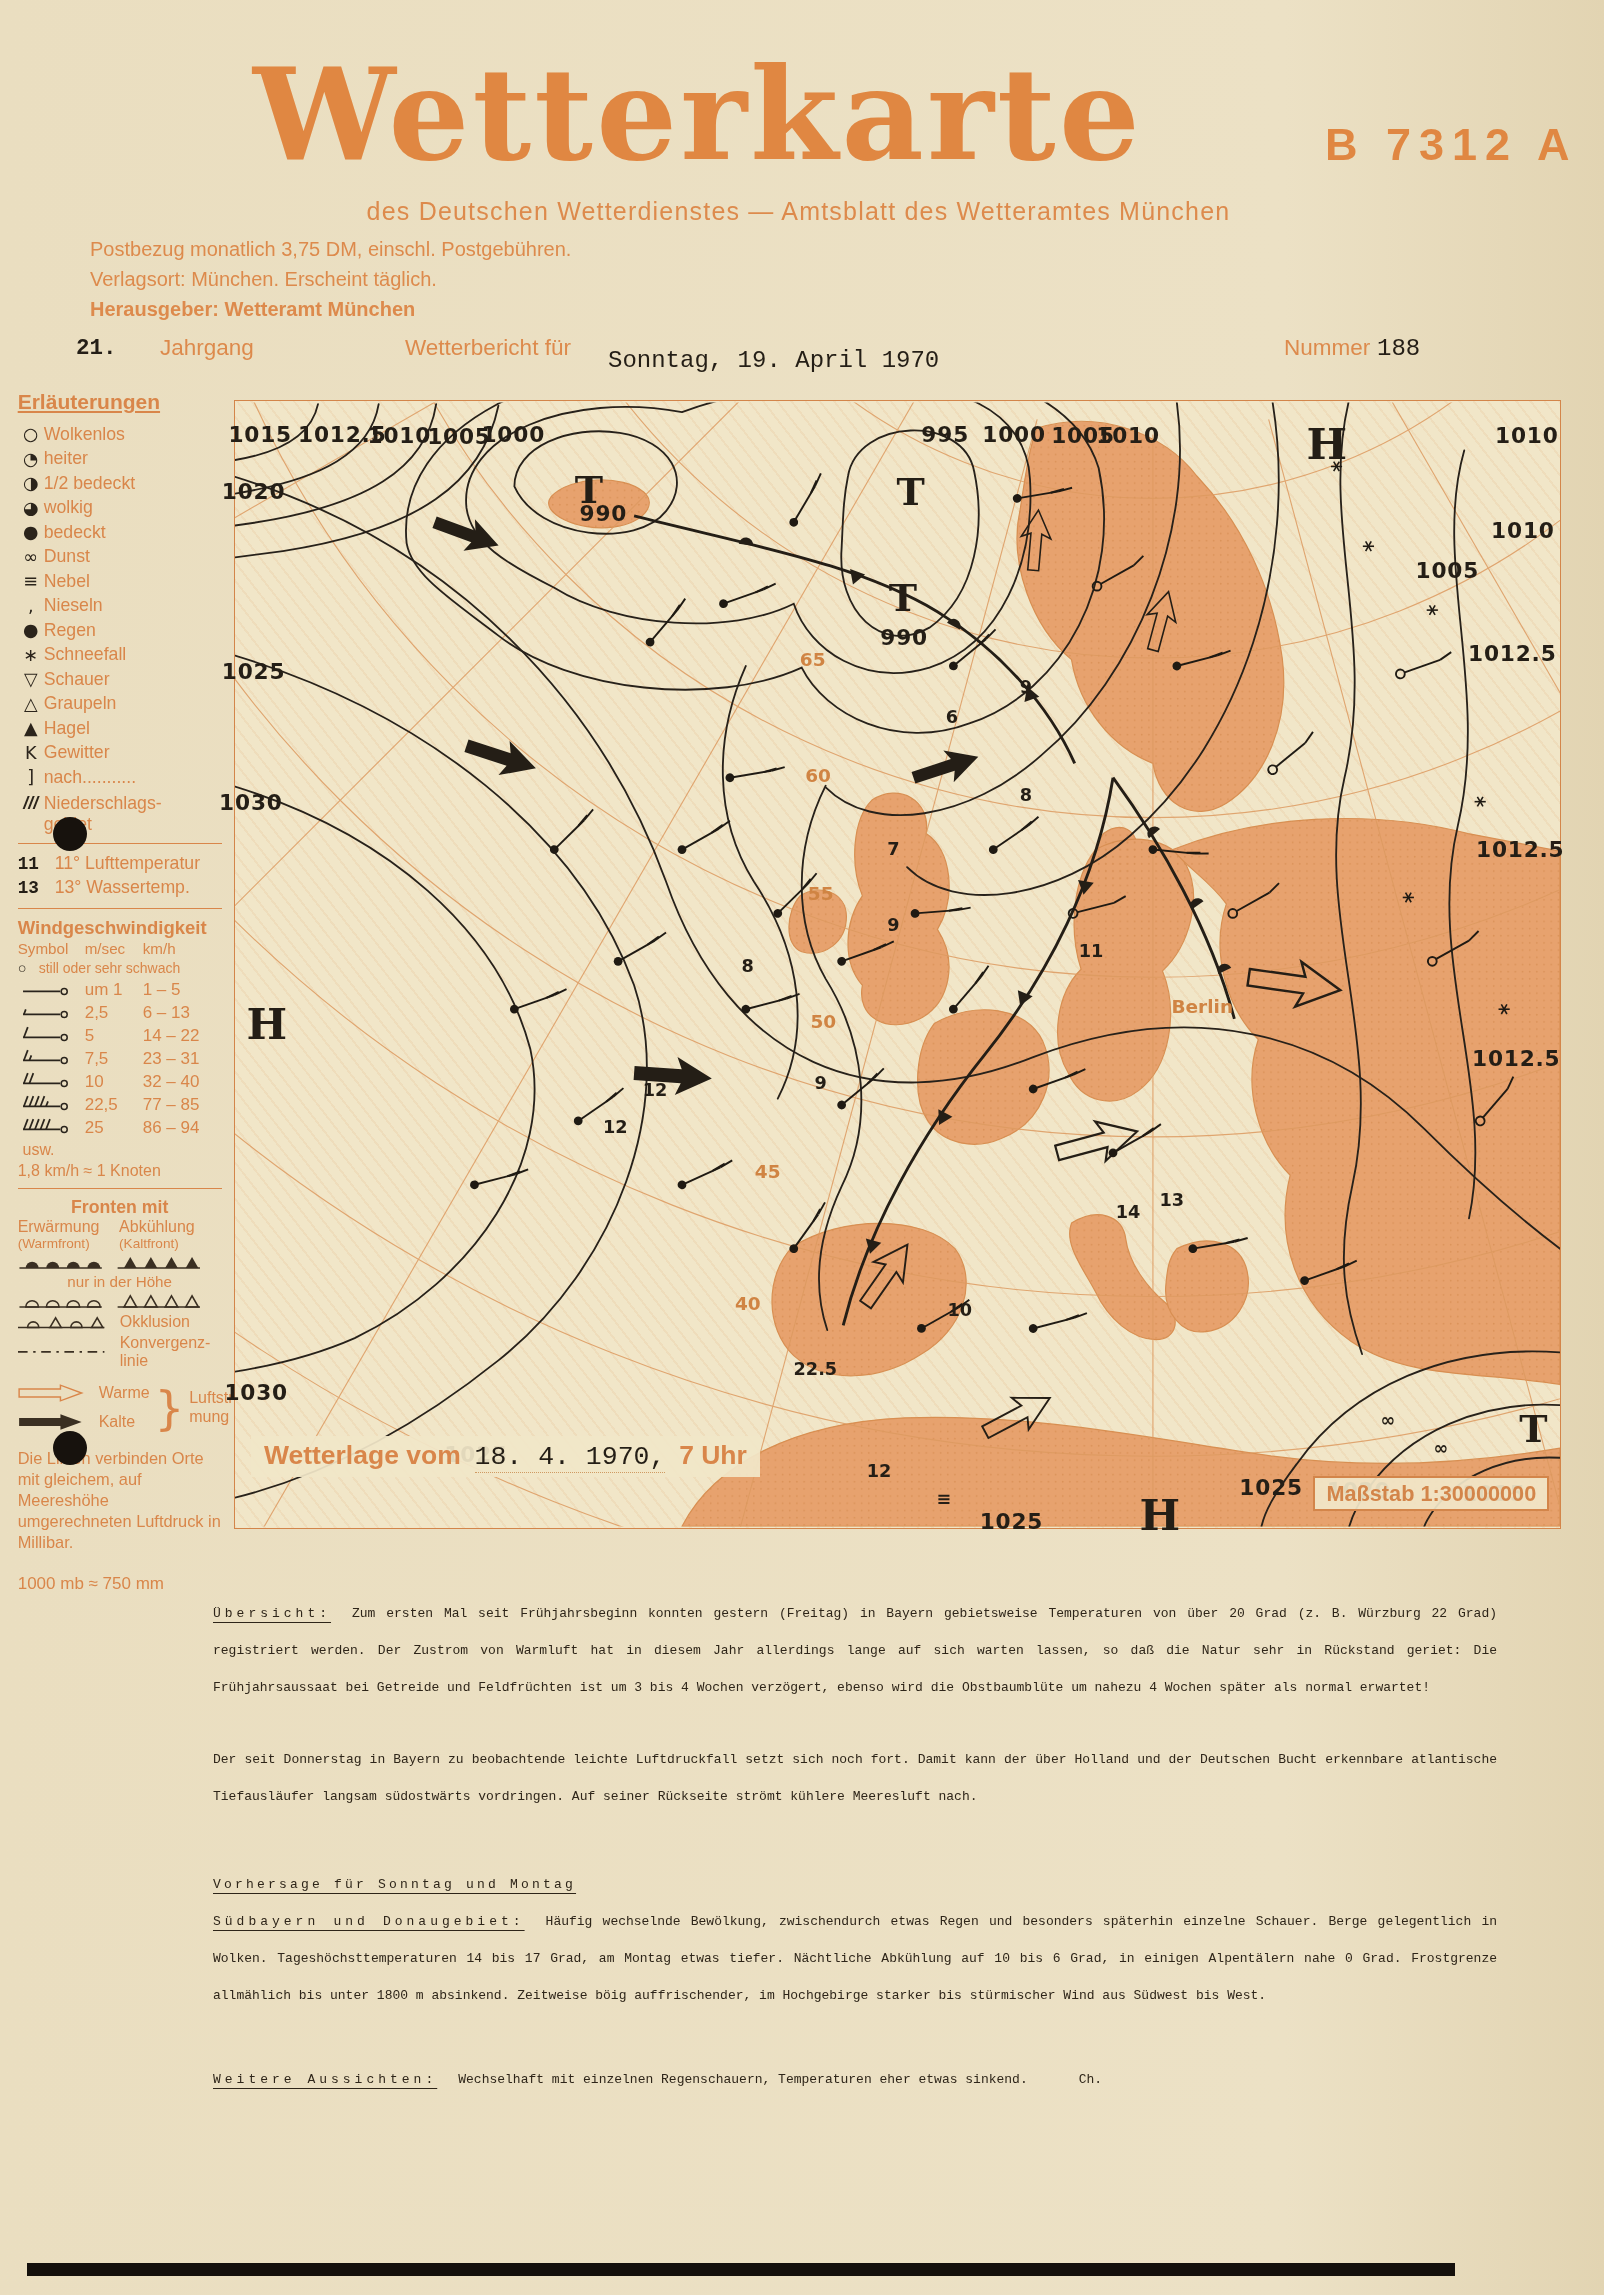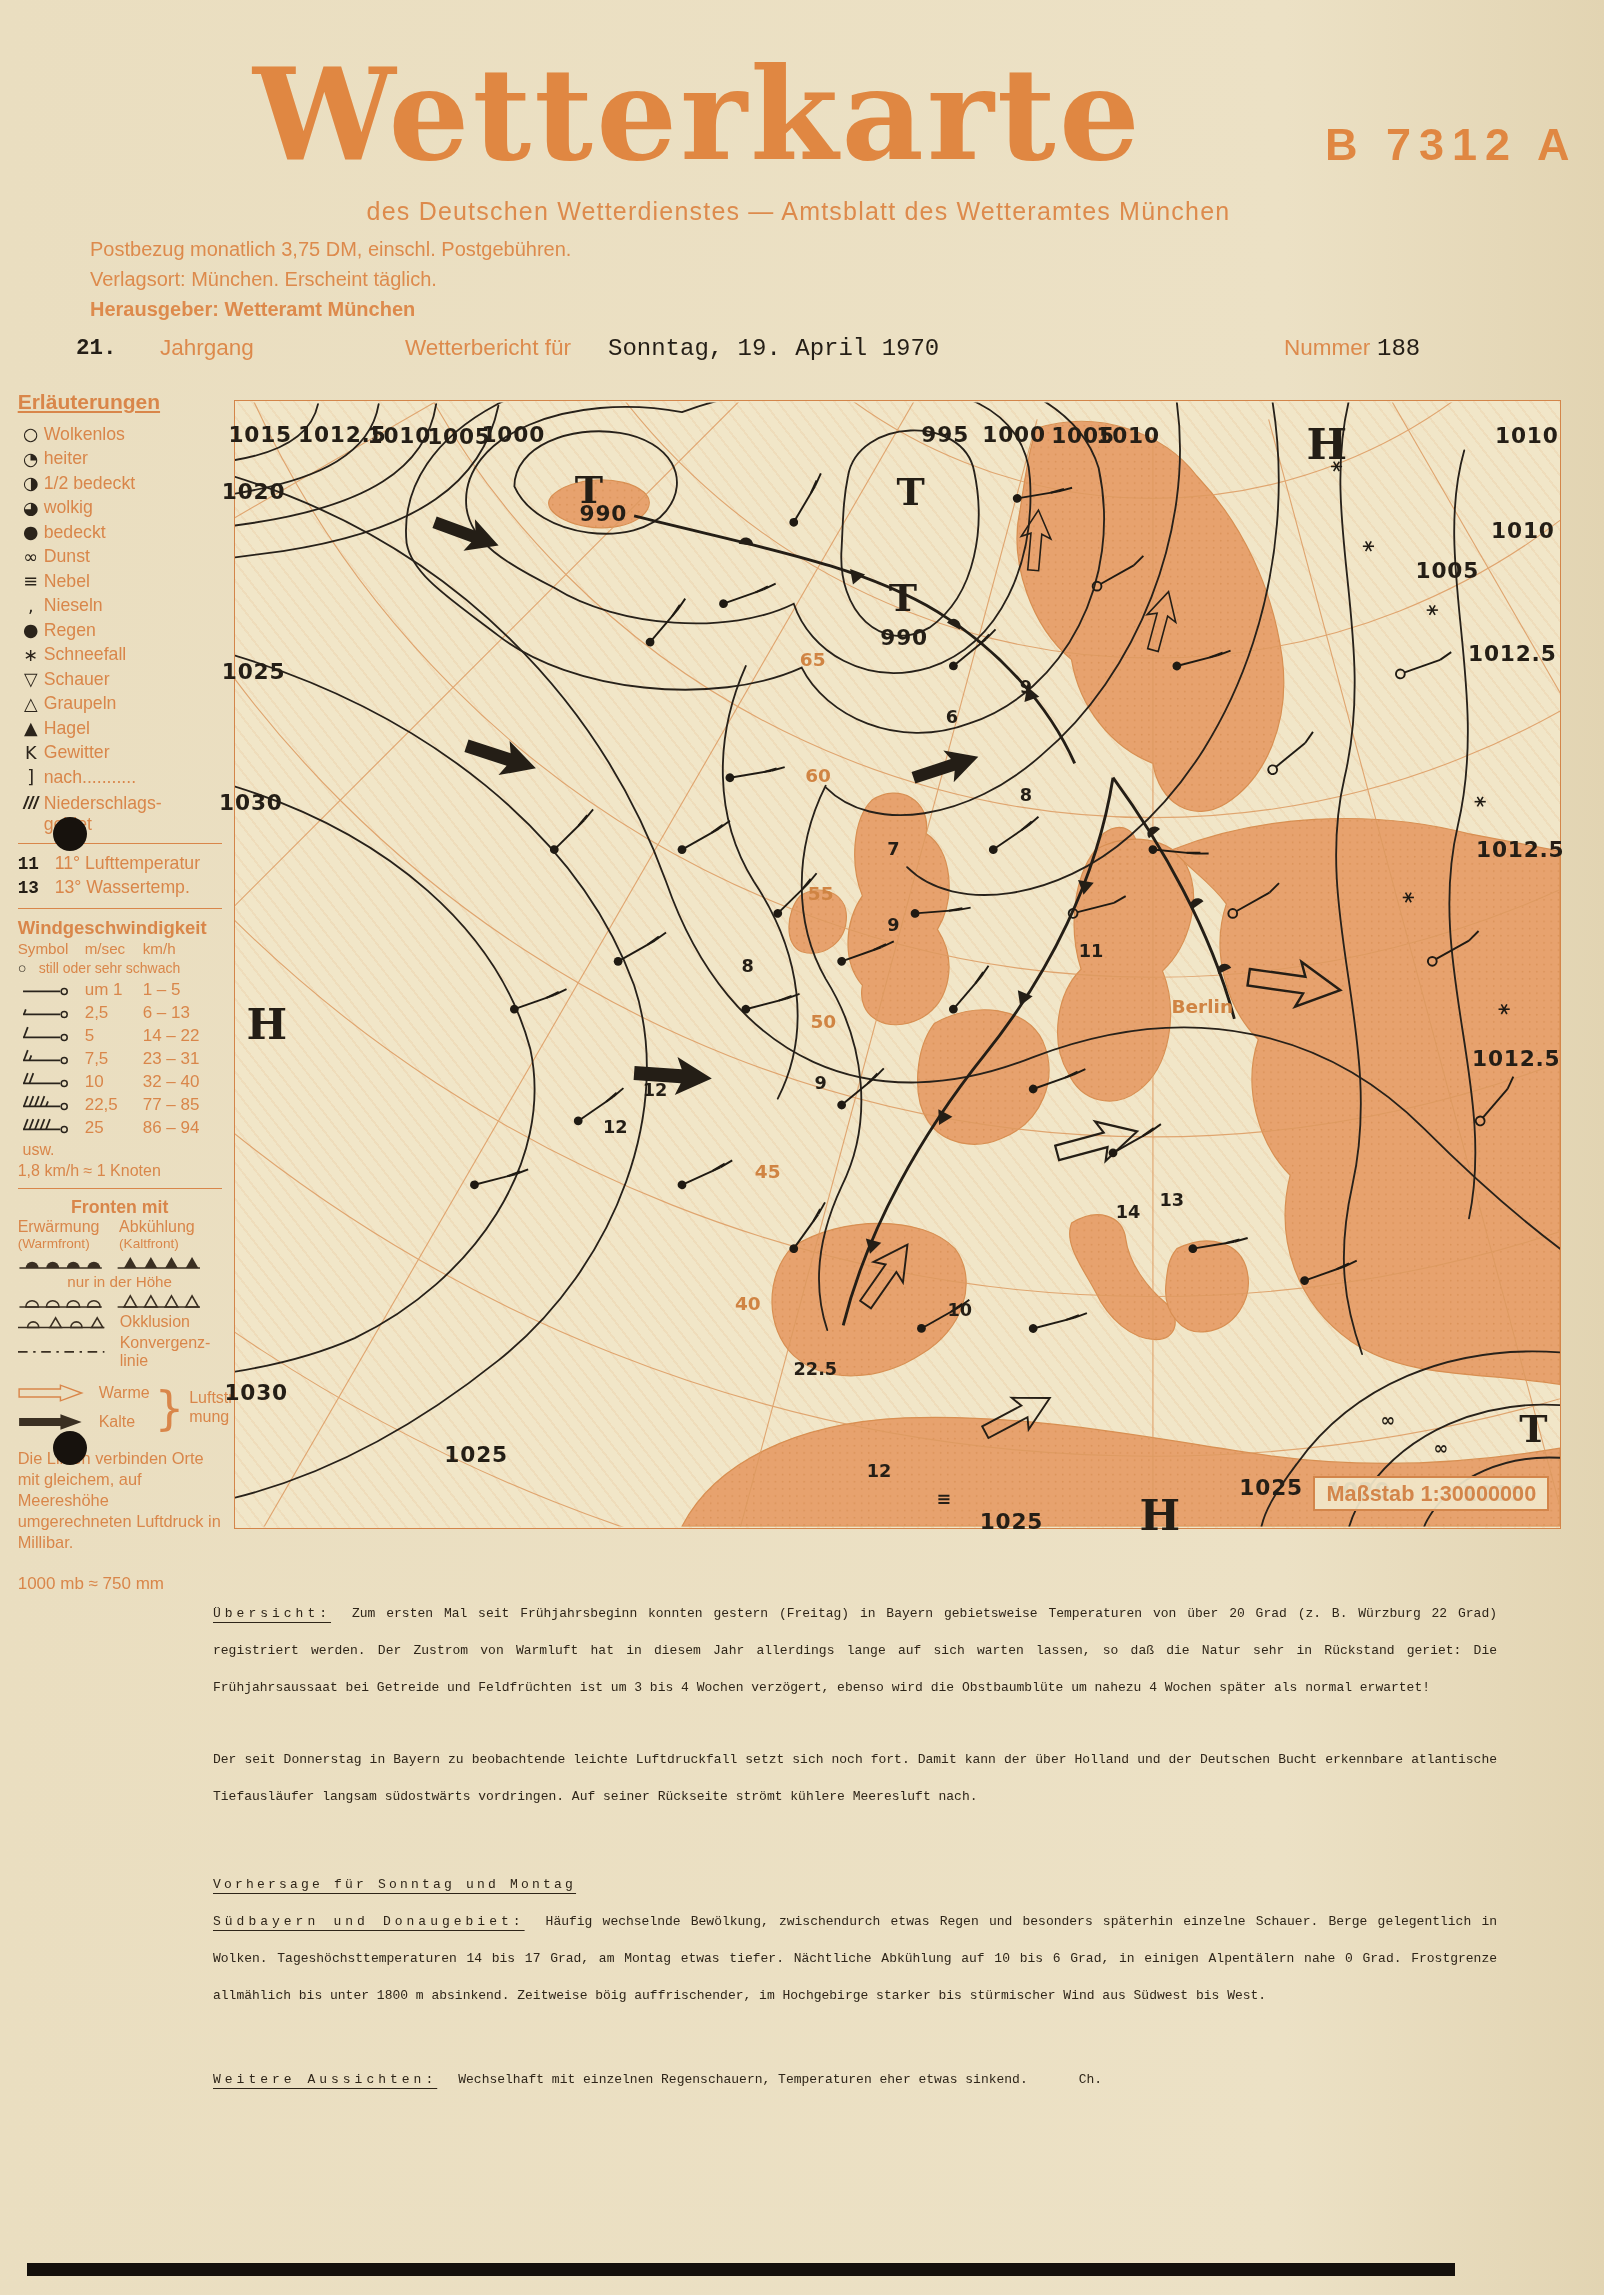--- a/index.html
+++ b/index.html
@@ -121,21 +121,21 @@
   <div class="info info-left">
     <div>Postbezug monatlich 3,75 DM, einschl. Postgebühren.</div>
     <div>Verlagsort: München. Erscheint täglich.</div>
     <div class="bold">Herausgeber: Wetteramt München</div>
   </div>
 
   <div class="issue-row">
     <span class="typedtext" style="left:76px;font-weight:700;">21.</span>
     <span class="oj" style="left:160px;">Jahrgang</span>
     <span class="oj" style="left:405px;">Wetterbericht für</span>
-    <span class="typedtext" style="left:608px;font-size:24px;">Sonntag, 19. April 1970</span>
+    <span class="typedtext" style="left:608px;font-size:24px;margin-top:12px;">Sonntag, 19. April 1970</span>
     <span class="oj" style="left:1284px;">Nummer</span>
     <span class="typedtext" style="left:1377px;font-size:24px;">188</span>
   </div>
 
   <aside class="legend">
     <div class="legend-title">Erläuterungen</div>
 
     <div>
         <div class="sym-row">
           <span class="glyph">○</span>
@@ -599,20 +599,25 @@
         <div class="map-label station" style="left: 54.7%; top: 79.2%;">10</div>
         <div class="map-label station" style="left: 48.6%; top: 93.5%;">12</div>
         <div class="map-label station" style="left: 67.4%; top: 70.5%;">14</div>
         <div class="map-label station" style="left: 70.7%; top: 69.5%;">13</div>
         <div class="map-label station" style="left: 49.7%; top: 38.3%;">7</div>
         <div class="map-label station" style="left: 87%; top: 89%;">∞</div>
         <div class="map-label station" style="left: 91%; top: 91.5%;">∞</div>
         <div class="map-label station" style="left: 53.5%; top: 96%;">≡</div>
       </div>
 
+    <div class="map-caption">
+      <span>Wetterlage vom</span>
+      <span class="typed">18. 4. 1970,</span>
+      <span>7 Uhr</span>
+    </div>
     <div class="map-scale">Maßstab 1:30000000</div>
   </div>
 
   <section class="bodytext">
     <p><span class="h-spaced">Übersicht:</span><span>Zum ersten Mal seit Frühjahrsbeginn konnten gestern (Freitag) in Bayern gebietsweise Temperaturen von über 20 Grad (z. B. Würzburg 22 Grad) registriert werden. Der Zustrom von Warmluft hat in diesem Jahr allerdings lange auf sich warten lassen, so daß die Natur sehr in Rückstand geriet: Die Frühjahrsaussaat bei Getreide und Feldfrüchten ist um 3 bis 4 Wochen verzögert, ebenso wird die Obstbaumblüte um nahezu 4 Wochen später als normal erwartet!</span></p>
     <p class="p2">Der seit Donnerstag in Bayern zu beobachtende leichte Luftdruckfall setzt sich noch fort. Damit kann der über Holland und der Deutschen Bucht erkennbare atlantische Tiefausläufer langsam südostwärts vordringen. Auf seiner Rückseite strömt kühlere Meeresluft nach.</p>
     <p class="h-block">Vorhersage für Sonntag und Montag</p>
     <p class="pfc"><span class="h-spaced">Südbayern und Donaugebiet:</span><span>Häufig wechselnde Bewölkung, zwischendurch etwas Regen und besonders späterhin einzelne Schauer. Berge gelegentlich in Wolken. Tageshöchsttemperaturen 14 bis 17 Grad, am Montag etwas tiefer. Nächtliche Abkühlung auf 10 bis 6 Grad, in einigen Alpentälern nahe 0 Grad. Frostgrenze allmählich bis unter 1800 m absinkend. Zeitweise böig auffrischender, im Hochgebirge starker bis stürmischer Wind aus Südwest bis West.</span></p>
     <p class="weitere"><span class="h-spaced">Weitere Aussichten:</span><span>Wechselhaft mit einzelnen Regenschauern, Temperaturen eher etwas sinkend.</span><span class="sig">Ch.</span></p>
   </section>

